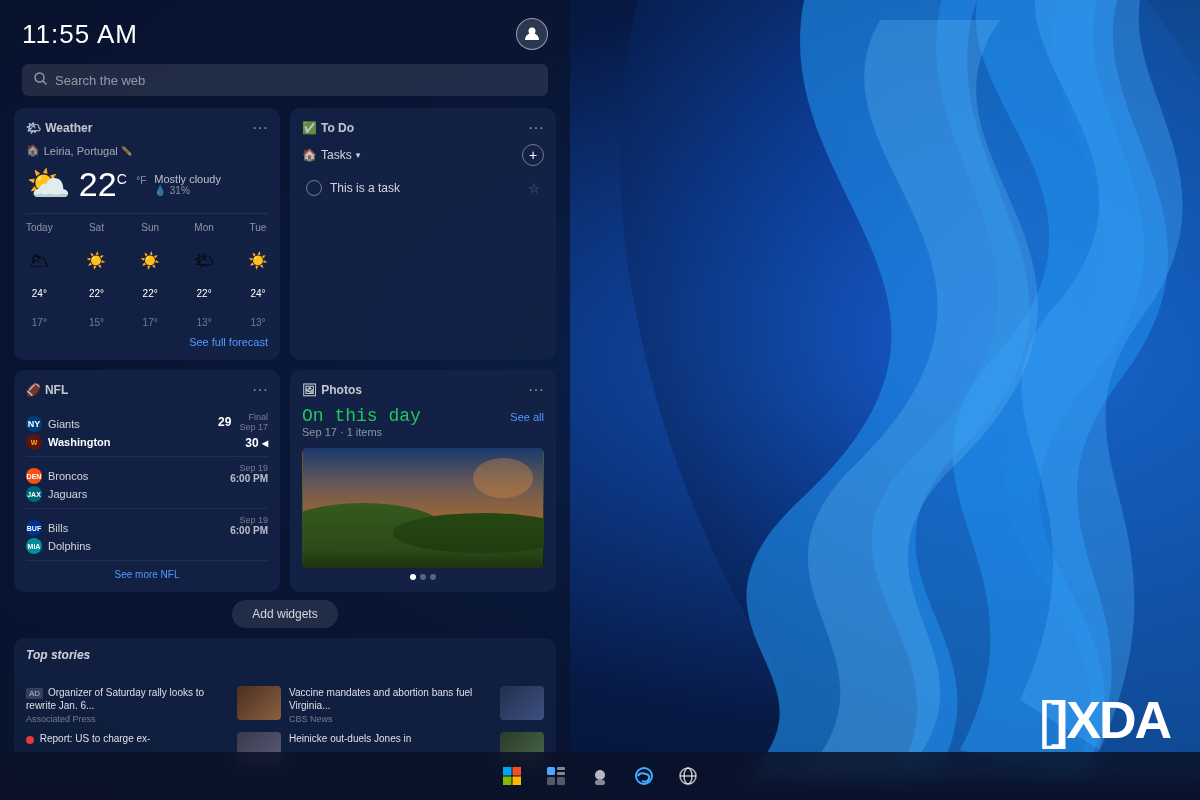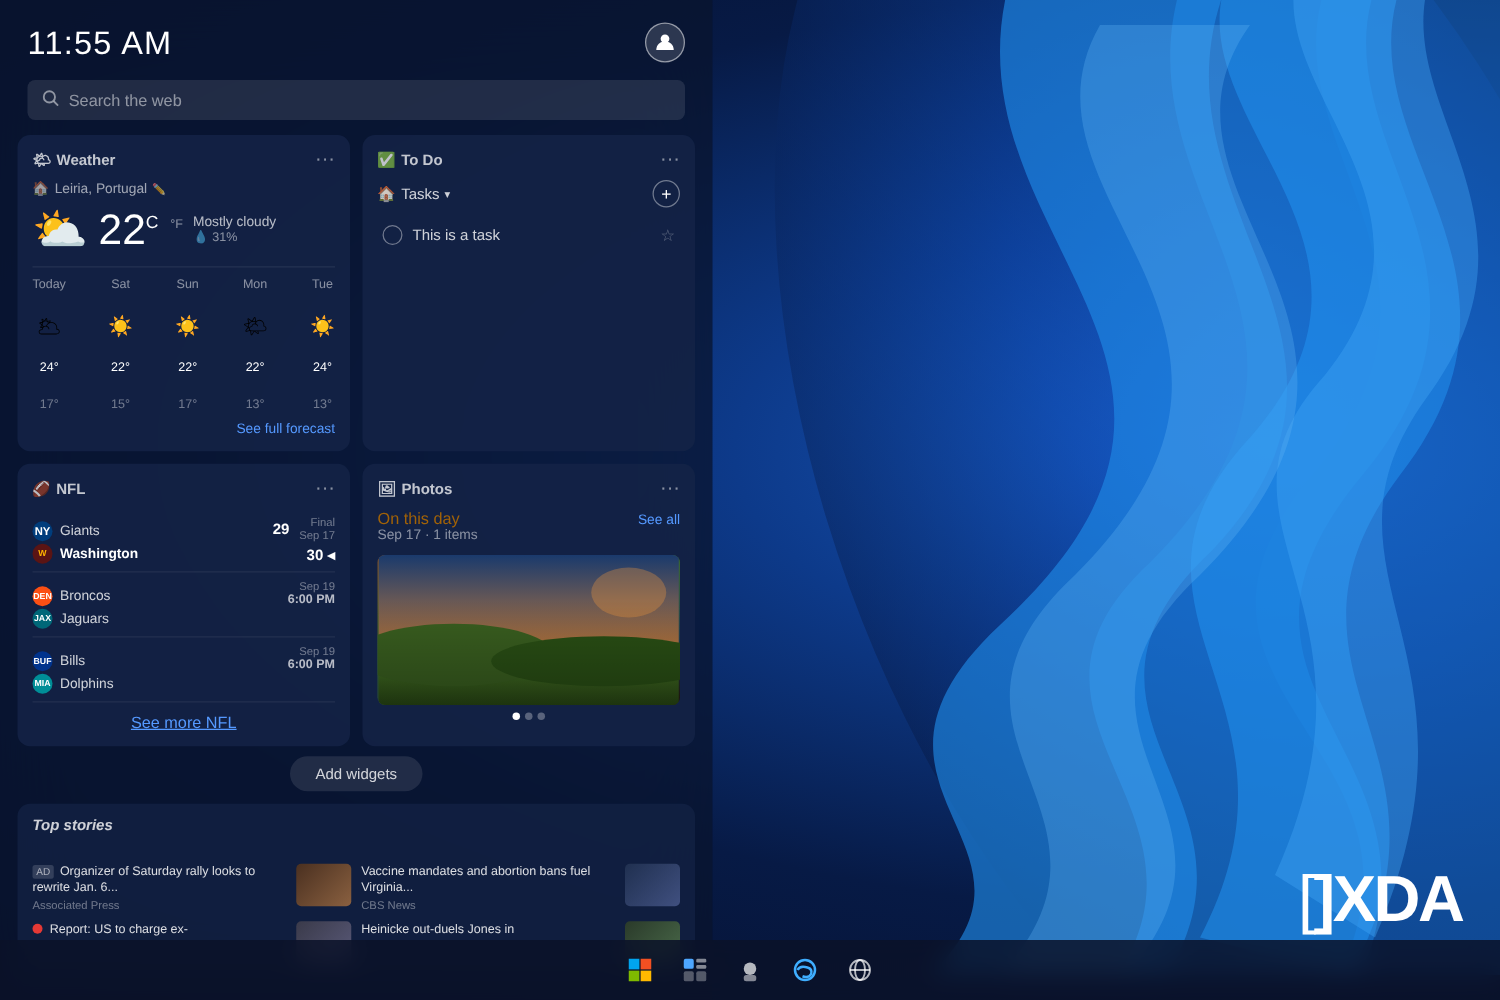--- a/index.html
+++ b/index.html
@@ -307,24 +307,23 @@
       color: white;
     }
     .nfl-game-info {
       font-size: 9px;
       color: rgba(255,255,255,0.4);
       text-align: right;
     }
     .see-more-nfl {
       text-align: center;
       color: #5599ff;
-      font-size: 13px;
+      font-size: 10px;
       margin-top: 8px;
       cursor: pointer;
-      text-decoration: underline;
     }
 
     
     .widget-photos { }
     .photos-subheader {
       font-size: 11px;
       color: rgba(255,255,255,0.5);
       margin-bottom: 6px;
     }
     .photo-see-all {
@@ -639,21 +638,21 @@
     <div class="widget widget-photos">
       <div class="widget-header">
         <span class="widget-title">
           <span>🖼</span>
           <span>Photos</span>
         </span>
         <span class="widget-menu">···</span>
       </div>
       <div style="display:flex;justify-content:space-between;align-items:baseline;margin-bottom:4px;">
         <div>
-          <div style="font-size:13px;color:#a16207;font-weight:500;">On this day</div>
+          <div style="font-size:18px;color:#22c55e;font-weight:500;font-family:Liberation Mono, monospace;">On this day</div>
           <div class="photos-subheader">Sep 17 · 1 items</div>
         </div>
         <span class="photo-see-all">See all</span>
       </div>
       <div class="photos-image">
         
         <svg width="100%" height="100%" viewBox="0 0 240 120">
 
           <defs>
             <linearGradient id="skyGrad" x1="0" y1="0" x2="0" y2="1">

